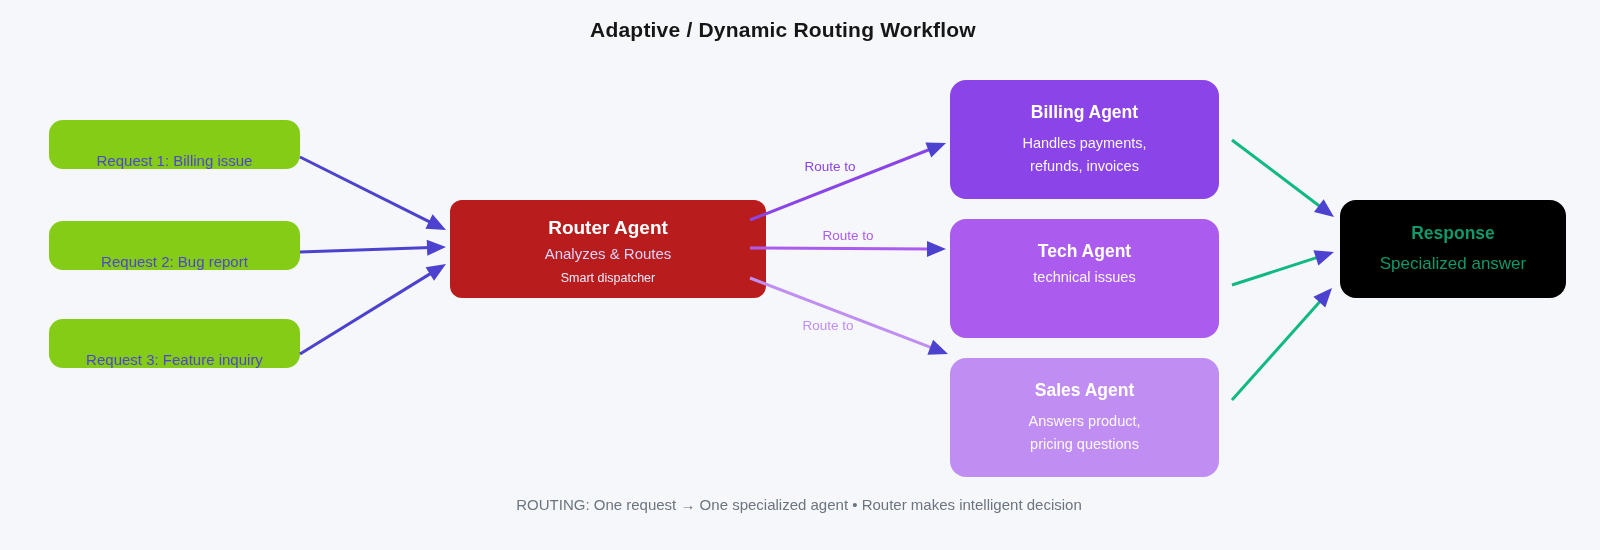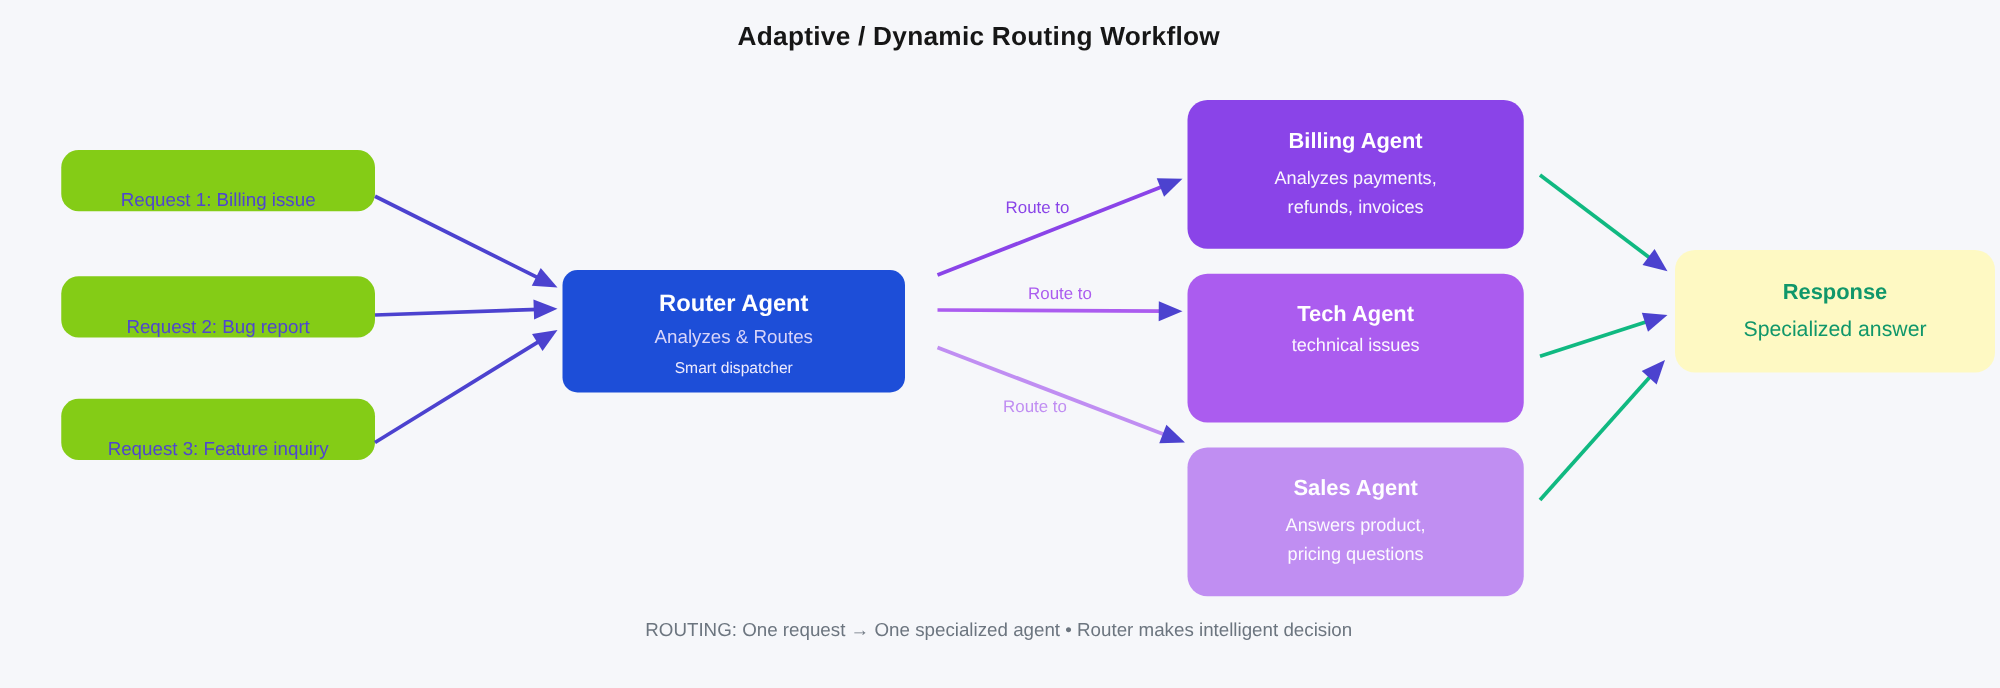--- a/index.html
+++ b/index.html
@@ -28,39 +28,39 @@
   .request{
     left:49px;width:251px;height:49px;
     background:#84cc16;border-radius:14px;
     color:#4f46cf;font-size:15px;
     padding-top:32px;
   }
   .request.r1{top:120px;}
   .request.r2{top:221px;}
   .request.r3{top:319px;}
   .router{
-    left:450px;top:216px;width:274px;height:98px;
-    background:#1d4ed8;border-radius:12px;color:#ffffff;
+    left:450px;top:200px;width:316px;height:98px;
+    background:#b91c1c;border-radius:12px;color:#ffffff;
   }
   .router .t{font-size:19px;font-weight:bold;padding-top:17px;}
   .router .s{font-size:15px;color:#d9d5f9;padding-top:6px;}
   .router .n{font-size:12.5px;color:#eeebfd;padding-top:9px;}
   .agent{
     left:950px;width:269px;height:119px;
     border-radius:16px;color:#ffffff;
   }
   .agent.a1{top:80px;}
   .agent.a2{top:219px;text-align:center;}
   .agent.a3{top:358px;}
   .agent .t{font-size:17.5px;font-weight:bold;padding-top:22px;}
   .agent .d1{font-size:14.5px;color:rgba(255,255,255,.95);padding-top:12px;}
   .agent .d2{font-size:14.5px;color:rgba(255,255,255,.95);padding-top:7px;}
   .response{
-    left:1340px;top:200px;width:256px;height:98px;
-    background:#fef9c3;border-radius:16px;color:#10976a;
+    left:1340px;top:200px;width:226px;height:98px;
+    background:#000000;border-radius:16px;color:#10976a;
   }
   .response .t{font-size:17.5px;font-weight:bold;padding-top:23px;}
   .response .s{font-size:17px;padding-top:10px;}
   svg.edges{position:absolute;left:0;top:0;pointer-events:none;}
 </style>
 </head>
 <body>
 
 <div class="canvas">
 
@@ -77,21 +77,21 @@
   </div>
 
   <div class="box router">
     <div class="t">Router Agent</div>
     <div class="s">Analyzes &amp; Routes</div>
     <div class="n">Smart dispatcher</div>
   </div>
 
   <div class="box agent a1" style="background: rgb(138, 68, 232);">
     <div class="t">Billing Agent</div>
-    <div class="d1">Analyzes payments,</div>
+    <div class="d1">Handles payments,</div>
     <div class="d2">refunds, invoices</div>
   </div>
 
   <div class="box agent a2" style="background: rgb(171, 92, 239);">
     <div class="t">Tech Agent</div>
     <div class="d2">technical issues</div>
   </div>
 
   <div class="box agent a3" style="background: rgb(192, 142, 242);">
     <div class="t">Sales Agent</div>

